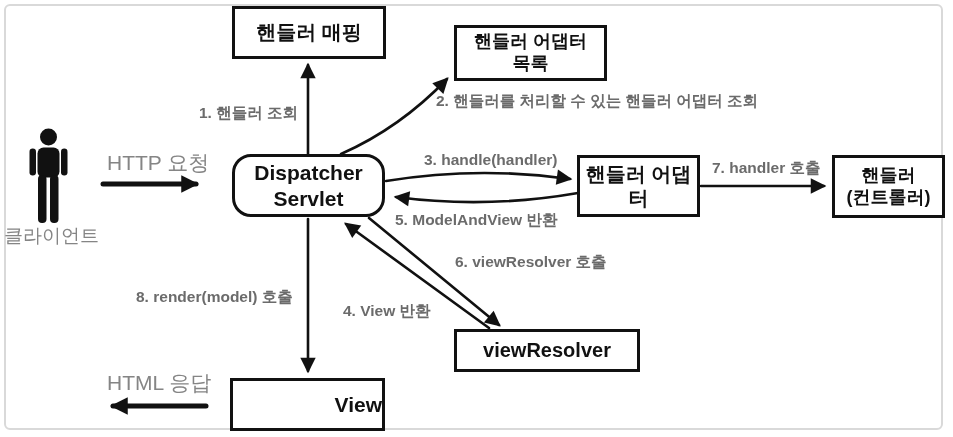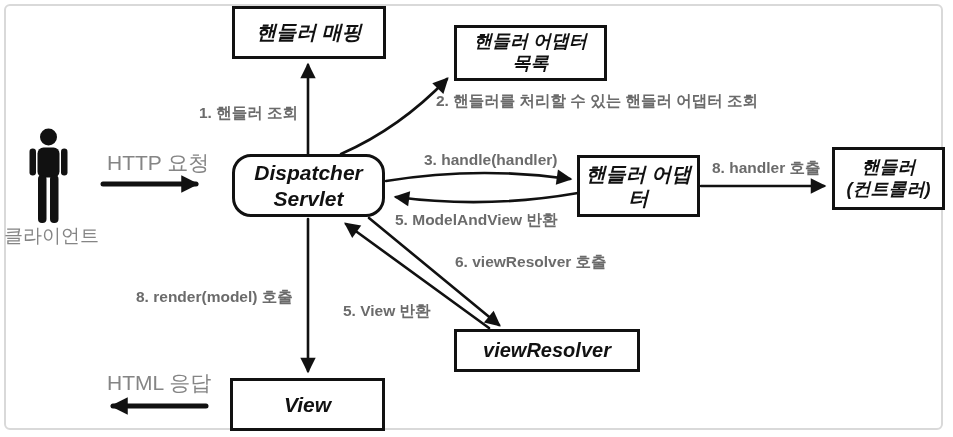--- a/index.html
+++ b/index.html
@@ -3,28 +3,28 @@
 <meta charset="utf-8">
 <style>
   html,body { margin:0; padding:0; background:#ffffff; font-family:"Liberation Sans",sans-serif; }
   .canvas { position:relative; width:953px; height:437px; background:#ffffff; overflow:hidden; }
   .frame { position:absolute; left:4px; top:4px; width:935px; height:422px;
            border:2.5px solid #d9d9d9; border-radius:6px; z-index:0; }
   svg.arrows { position:absolute; left:0; top:0; width:953px; height:437px; z-index:1; }
   .box { position:absolute; box-sizing:border-box; background:#ffffff; border:3px solid #111111;
          display:flex; flex-direction:column; align-items:center; justify-content:center;
          font-weight:bold; color:#111111; text-align:center; line-height:1.22; z-index:2; }
-  .box span { display:block;font-style:italic; }
+  .box span { display:block; }
   .b-handler-mapping   { left:232px; top:6px;   width:154px; height:53px; font-size:20px; }
   .b-adapter-list      { left:454px; top:25px;  width:153px; height:56px; font-size:18px; }
   .b-dispatcher        { left:232px; top:154px; width:153px; height:63px; font-size:21px;border-radius:19px; }
   .b-handler-adapter   { left:577px; top:155px; width:123px; height:62px; font-size:20px; }
-  .b-handler-controller{ left:832px; top:147px; width:113px; height:63px; font-size:18px; }
+  .b-handler-controller{ left:832px; top:155px; width:113px; height:63px; font-size:18px; }
   .b-view-resolver     { left:454px; top:329px; width:186px; height:43px; font-size:20px; }
-  .b-view              { left:230px; top:378px; width:155px; height:53px; font-size:21px; }
+  .b-view              { left:230px; top:378px; width:155px; height:53px; font-size:21px;align-items:flex-end; }
   .steplabel { position:absolute; color:#6b6b6b; font-weight:bold; font-size:15.5px;
                white-space:nowrap; z-index:3; }
   .l-step1 { left:199px; top:69px;margin-top:34px;  }
   .l-step2 { left:436px; top:91px;  }
   .l-step3 { left:424px; top:151px; }
   .l-step4 { left:712px; top:158px; }
   .l-step5 { left:395px; top:210px; }
   .l-step6 { left:455px; top:252px; }
   .l-step7 { left:343px; top:301px; }
   .l-step8 { left:136px; top:287px; }
@@ -104,23 +104,23 @@
     <span>viewResolver</span>
   </div>
 
   <div class="box b-view">
     <span>View</span>
   </div>
 
   <div class="steplabel l-step1">1. 핸들러 조회</div>
   <div class="steplabel l-step2">2. 핸들러를 처리할 수 있는 핸들러 어댑터 조회</div>
   <div class="steplabel l-step3">3. handle(handler)</div>
-  <div class="steplabel l-step4">8. handler 호출</div>
+  <div class="steplabel l-step4">7. handler 호출</div>
   <div class="steplabel l-step5">5. ModelAndView 반환</div>
   <div class="steplabel l-step6">6. viewResolver 호출</div>
-  <div class="steplabel l-step7">5. View 반환</div>
+  <div class="steplabel l-step7">4. View 반환</div>
   <div class="steplabel l-step8">8. render(model) 호출</div>
 
   <div class="biglabel l-http">HTTP 요청</div>
   <div class="biglabel l-html">HTML 응답</div>
   <div class="biglabel l-client">클라이언트</div>
 
 </div>
 
 </body></html>

